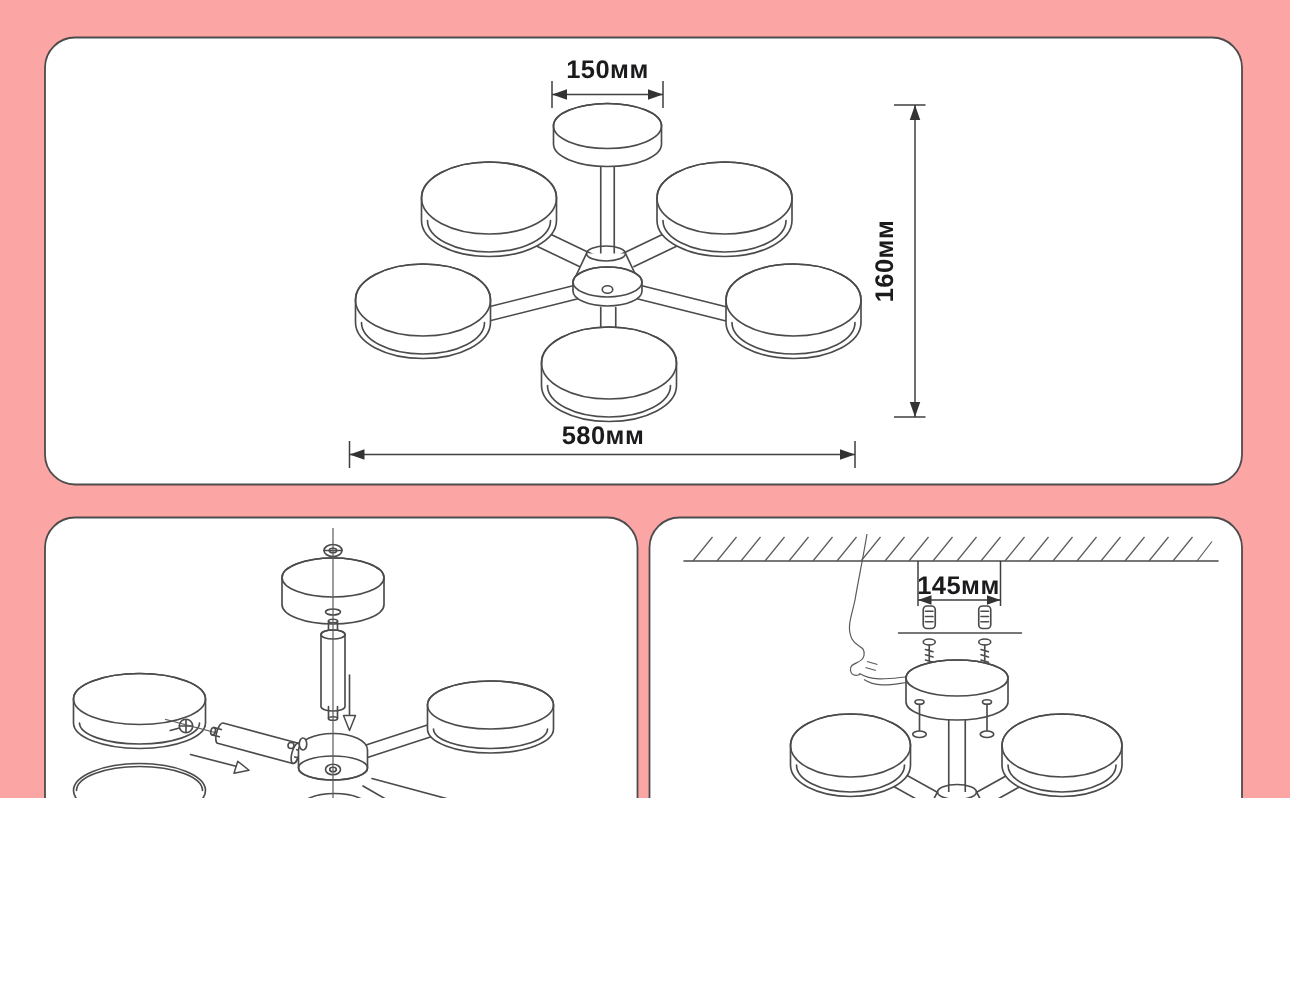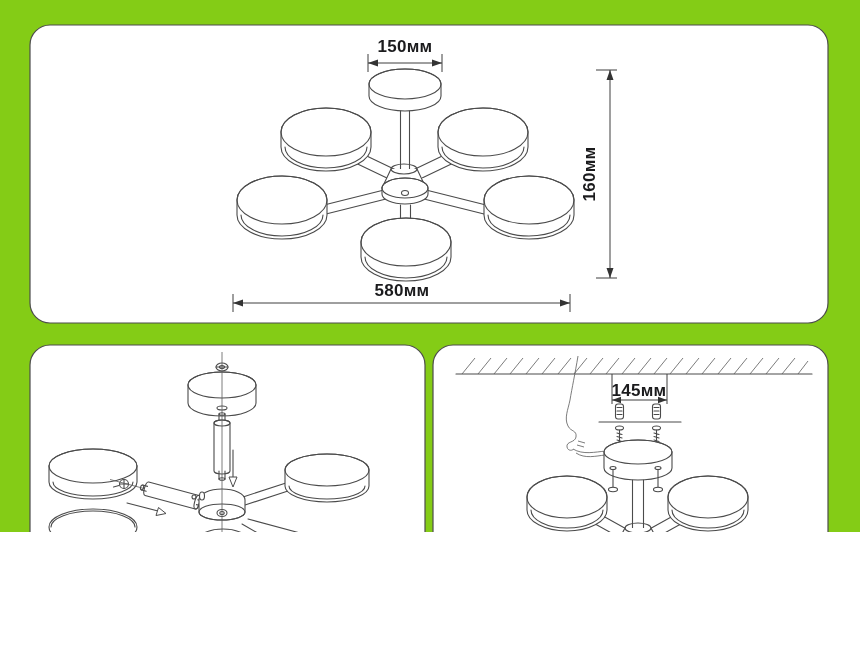--- a/index.html
+++ b/index.html
@@ -1,16 +1,16 @@
 <!DOCTYPE html>
 <html><head>
 <meta charset="utf-8">
 <style>
   html,body{margin:0;padding:0;background:#fff;}
-  .stage{position:relative;width:860px;height:532px;background:#84cc16;overflow:hidden;
+  .stage{position:relative;width:860px;height:532px;background:#fca5a5;overflow:hidden;
          font-family:"Liberation Sans",sans-serif;}
   svg{display:block;}
   .panel{fill:#ffffff;stroke:#4c4c4c;stroke-width:1.2;}
   .ln{fill:none;stroke:#4b4b4b;stroke-width:1.1;stroke-linecap:round;stroke-linejoin:round;}
   .fw{fill:#ffffff;stroke:#4b4b4b;stroke-width:1.1;stroke-linecap:round;stroke-linejoin:round;}
   .fill{fill:#ffffff;stroke:none;}
   .thin{fill:none;stroke:#5a5a5a;stroke-width:0.8;}
   .dim{fill:none;stroke:#3f3f3f;stroke-width:1;}
   .arr{fill:#333333;stroke:none;}
   .harr{fill:#ffffff;stroke:#4b4b4b;stroke-width:1;stroke-linejoin:round;}

